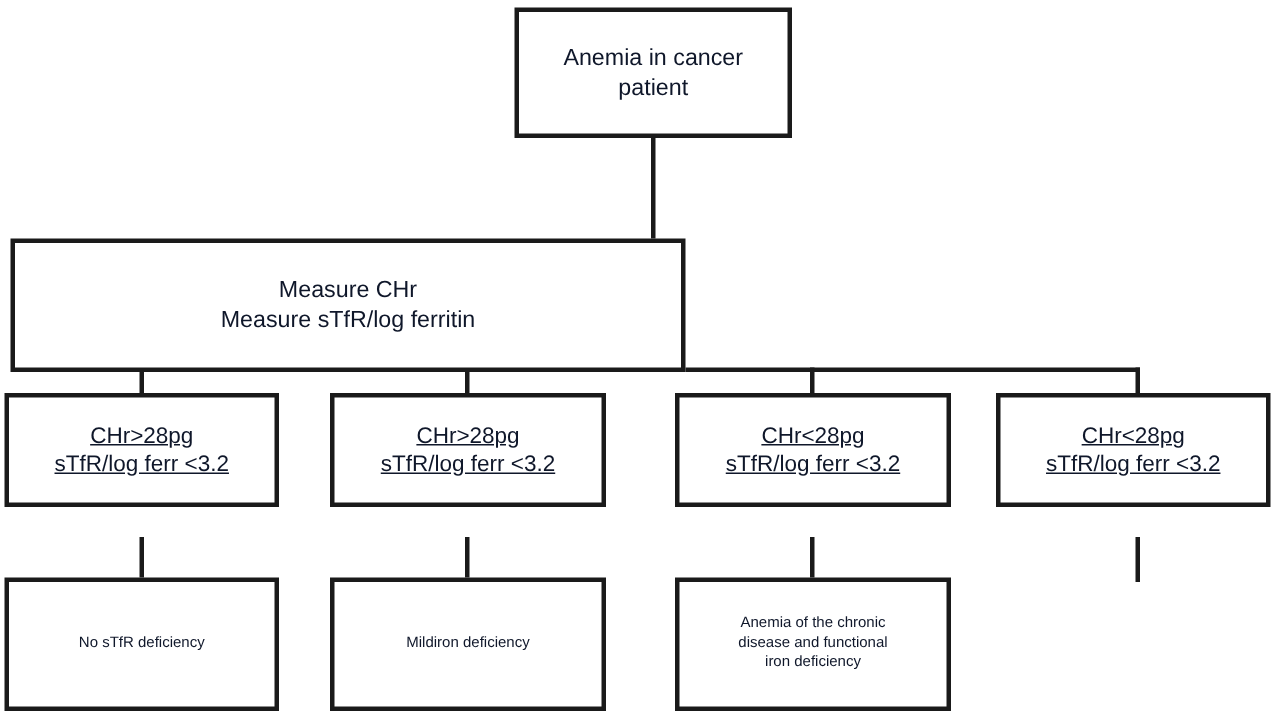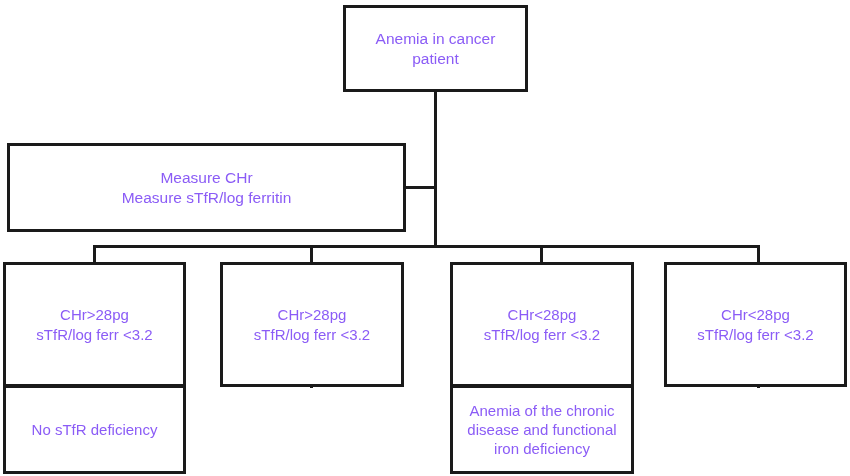--- a/index.html
+++ b/index.html
@@ -17,34 +17,34 @@
   }
   .node {
     position: absolute;
     box-sizing: border-box;
     background: #ffffff;
     border: 3px solid #1a1a1a;
     display: flex;
     align-items: center;
     justify-content: center;
     text-align: center;
-    color: #8b5cf6;
+    color: #0f172a;
     line-height: 1.28;
     z-index: 3;
   }
   .node .label {
     display: block;
     width: 100%;
     padding: 0 6px;
     white-space: pre-line;
   }
   .node-root       { left: 343px; top: 5px;   width: 185px; height: 87px;  font-size: 15.5px; }
-  .node-measure    { left: 7px;   top: 143px; width: 399px; height: 89px;  font-size: 15.5px; }
-  .node-crit       { top: 262px;  height: 125px; font-size: 15px; }
-  .node-result     { top: 385px;  height: 89px; font-size: 15px; }
+  .node-measure    { left: 7px;   top: 159px; width: 450px; height: 89px;  font-size: 15.5px; }
+  .node-crit       { top: 262px;  height: 76px; font-size: 15px; text-decoration: underline; }
+  .node-result     { top: 385px;  height: 89px; font-size: 10px; }
   .col-0 { left: 3px;   width: 183px; }
   .col-1 { left: 220px; width: 184px; }
   .col-2 { left: 450px; width: 184px; }
   .col-3 { left: 664px; width: 183px; }
 
   .ln {
     position: absolute;
     background: #1a1a1a;
     z-index: 1;
   }
@@ -95,19 +95,22 @@
 sTfR/log ferr &lt;3.2</span>
   </div>
   <div class="node node-crit col-3">
     <span class="label">CHr&lt;28pg
 sTfR/log ferr &lt;3.2</span>
   </div>
 
   <div class="node node-result col-0">
     <span class="label">No sTfR deficiency</span>
   </div>
+  <div class="node node-result col-1">
+    <span class="label">Mildiron deficiency</span>
+  </div>
   <div class="node node-result col-2">
     <span class="label">Anemia of the chronic
 disease and functional
 iron deficiency</span>
   </div>
 
 </div>
 
 </body></html>

